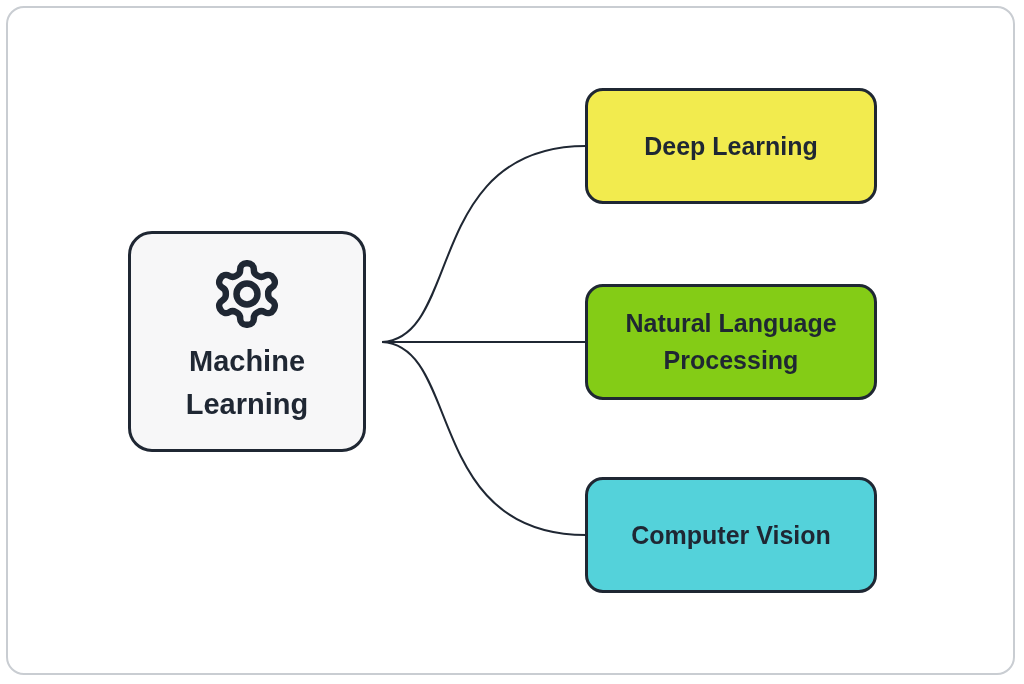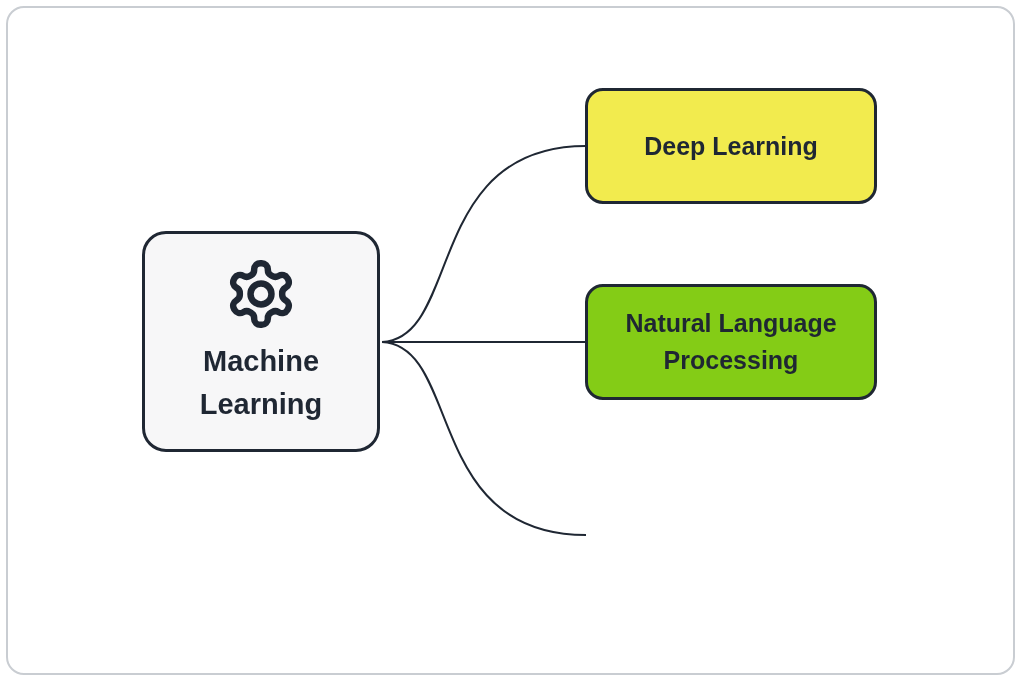--- a/index.html
+++ b/index.html
@@ -45,21 +45,21 @@
     box-sizing: border-box;
     border: 3px solid #1f2733;
     display: flex;
     align-items: center;
     justify-content: center;
     text-align: center;
     color: #1f2733;
     cursor: pointer;
   }
   .root-node {
-    left: 142px;
+    left: 128px;
     top: 231px;
     width: 238px;
     height: 221px;
     border-radius: 24px;
     background: #f7f7f8;
     flex-direction: column;
     gap: 9px;
   }
   .root-label {
     font-size: 29px;
@@ -104,14 +104,17 @@
   </div>
 
   <div class="node branch-node branch-deep" style="background-color: rgb(242, 235, 78);">
     <span>Deep Learning</span>
   </div>
 
   <div class="node branch-node branch-nlp" style="background-color: #84cc16;">
     <span>Natural Language Processing</span>
   </div>
 
+  <div class="node branch-node branch-cv" style="background-color: rgb(84, 210, 218);">
+    <span>Computer Vision</span>
+  </div>
 
 </div>
 
 </body></html>

